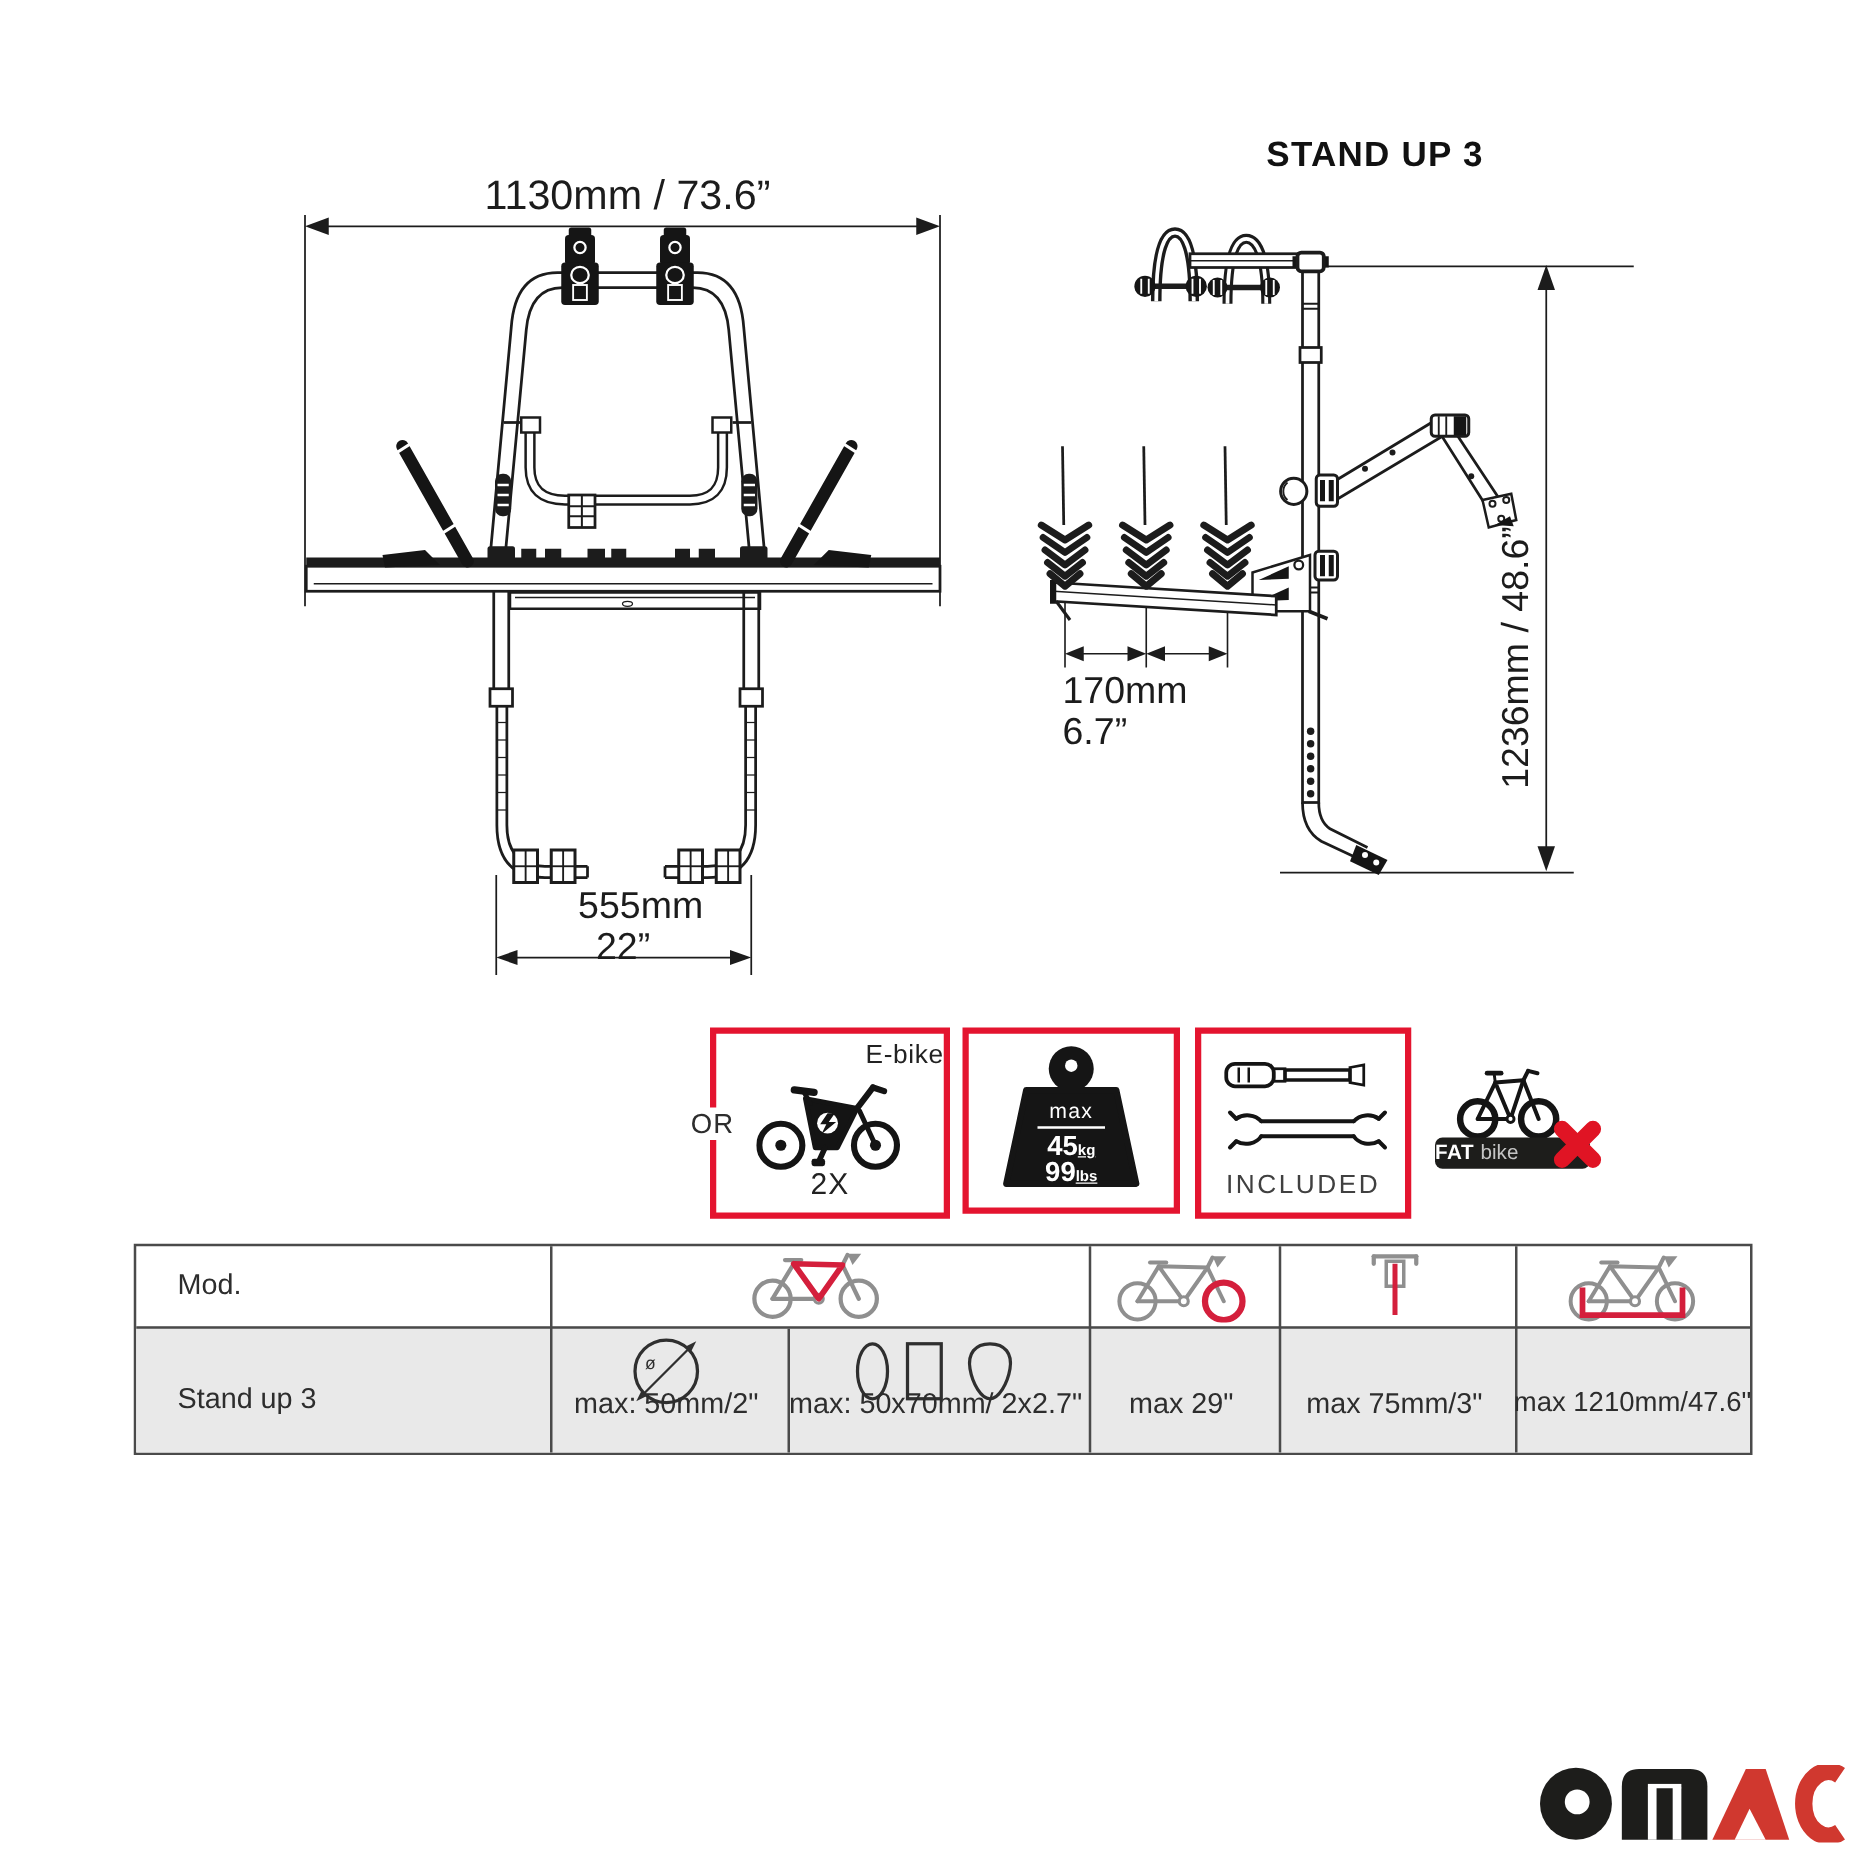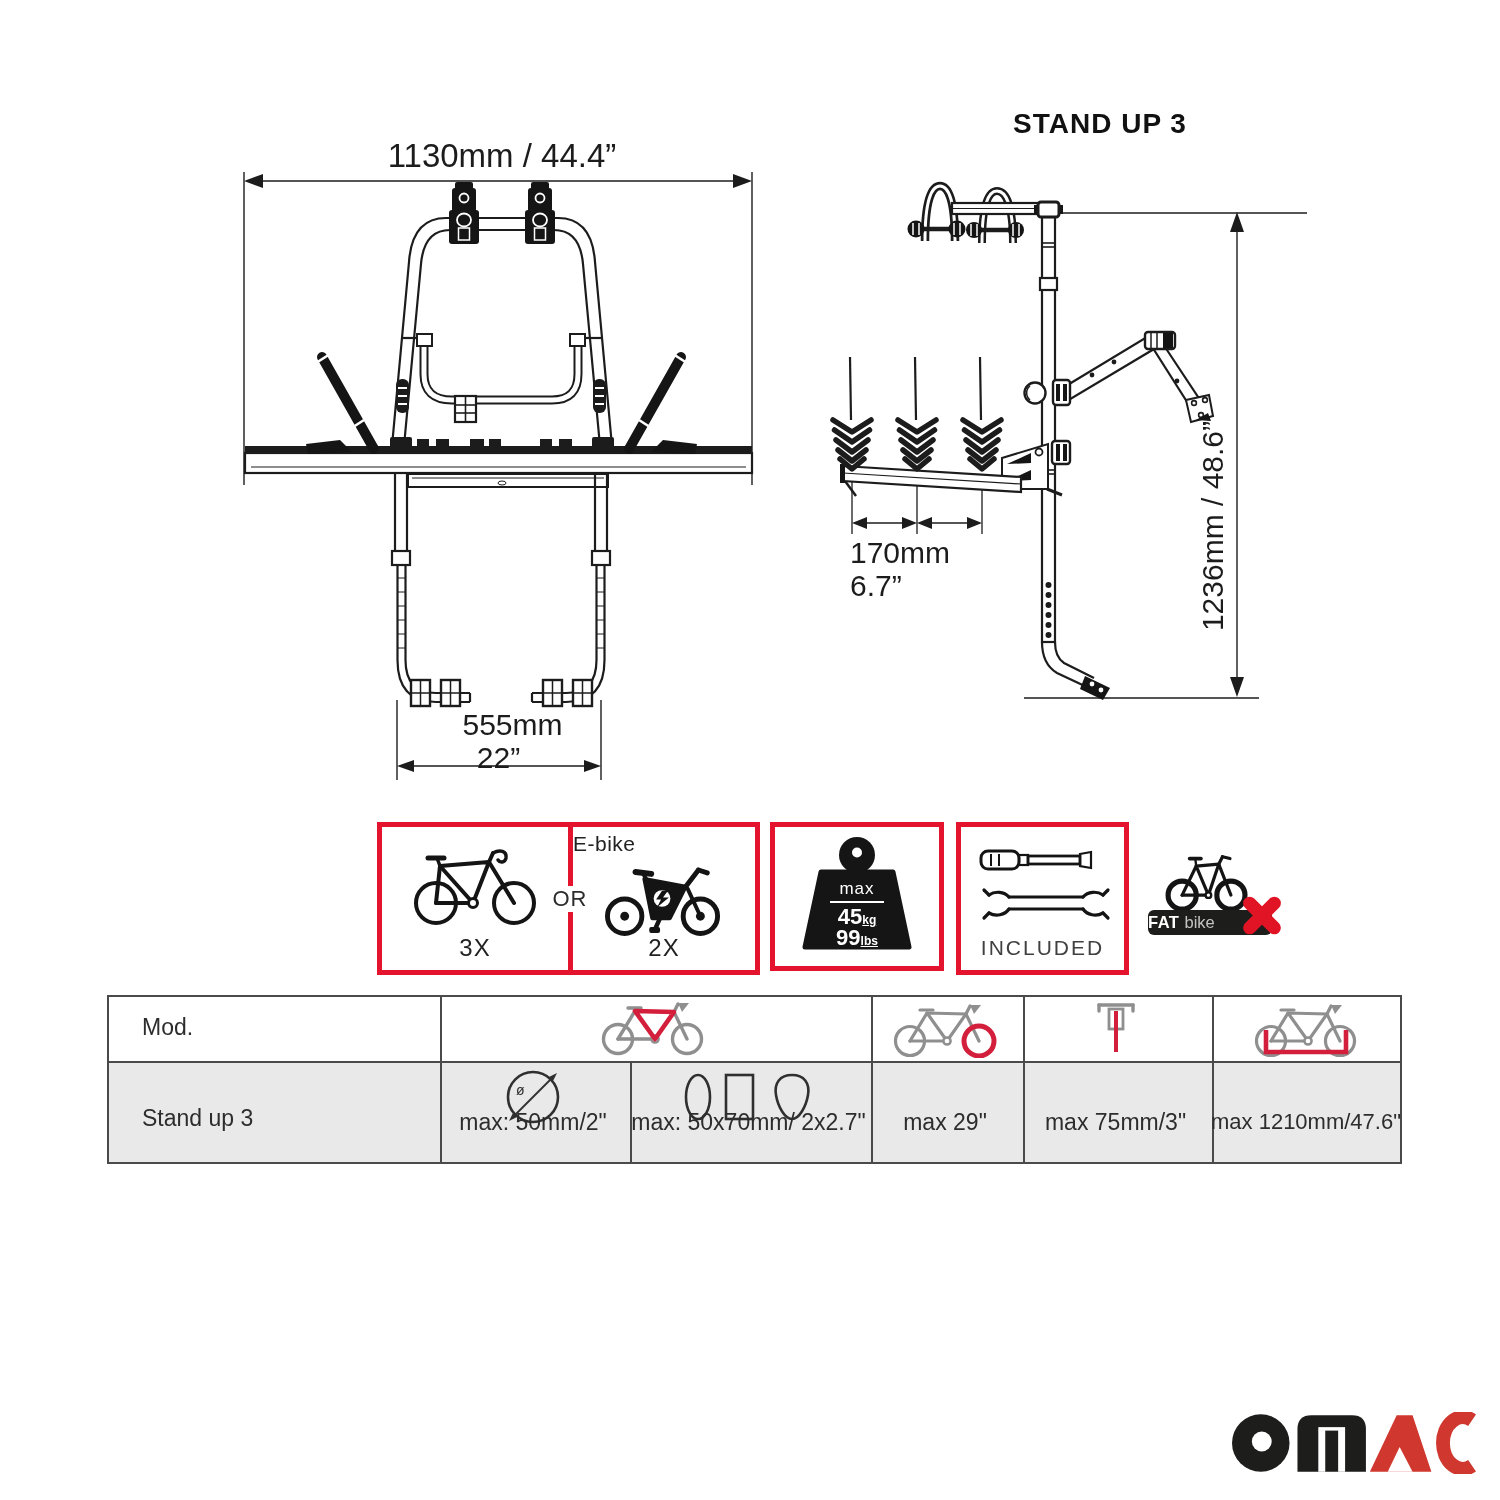--- a/index.html
+++ b/index.html
@@ -7,21 +7,21 @@
          font-family:"Liberation Sans",sans-serif;color:#1c1c1c;}
   .abs{position:absolute;}
   .dim{font-size:30px;color:#1c1c1c;white-space:nowrap;}
   .dim-big{font-size:33px;}
   .ctr{text-align:center;}
   .title{font-size:28px;font-weight:800;letter-spacing:1px;color:#111;}
   .rot{transform:rotate(-90deg);transform-origin:center center;}
   
   .badge{position:absolute;border:5px solid var(--accent,#e4142f);background:#fff;box-sizing:border-box;}
   .badge .cnt{position:absolute;left:0;right:0;bottom:8px;text-align:center;font-size:24px;color:#222;letter-spacing:1px;}
-  .badge .ttl{position:absolute;left:0;right:0;top:5px;text-align:left;font-size:21px;color:#222;letter-spacing:.5px;}
+  .badge .ttl{position:absolute;left:0;right:0;top:5px;text-align:right;font-size:21px;color:#222;letter-spacing:.5px;}
   .orchip{position:absolute;background:#fff;z-index:5;text-align:center;font-size:22px;color:#2d2d2d;line-height:26px;letter-spacing:1px;}
   .wt-txt{position:absolute;left:0;right:0;text-align:center;color:#fff;line-height:1;}
   .wt-max{font-size:17px;letter-spacing:1px;}
   .wt-hr{position:absolute;height:0;border-top:2px solid #fff;}
   .wt-big{font-size:22px;font-weight:bold;}
   .wt-sm{font-size:12px;font-weight:bold;text-decoration:underline;}
   .included{position:absolute;left:0;right:0;bottom:10px;text-align:center;font-size:21px;letter-spacing:2px;color:#404040;}
   
   .fat-plate{position:absolute;background:#1d1d1b;border-radius:6px;color:#fff;
              font-size:16.5px;line-height:25px;box-sizing:border-box;white-space:nowrap;}
@@ -315,46 +315,28 @@
       </g>
 
       <path d="M1042,642 Q1042,664 1057,673 L1089,688" stroke-width="2.2"></path>
       <path d="M1055,642 Q1055,657 1064,663 L1094,678" stroke-width="2.2"></path>
       <polygon points="1085,676 1110,688 1103,700 1080,689" fill="#151515" stroke="none"></polygon>
       <circle cx="1092" cy="684" r="2.4" fill="#fff" stroke="none"></circle>
       <circle cx="1101" cy="690" r="2.4" fill="#fff" stroke="none"></circle>
     </g>
   </svg>
 
-  <div class="abs dim dim-big ctr" style="left:352px;top:137px;width:300px">1130mm / 44.4”</div>
+  <div class="abs dim dim-big ctr" style="left:352px;top:137px;width:300px">1130mm / 73.6”</div>
   <div class="abs dim ctr" style="left:396px;top:708px;width:233px">555mm</div>
   <div class="abs dim ctr" style="left:396px;top:741px;width:205px">22”</div>
   <div class="abs title ctr" style="left:960px;top:108px;width:280px">STAND UP 3</div>
   <div class="abs dim" style="left:850px;top:536px">170mm</div>
   <div class="abs dim" style="left:850px;top:569px">6.7”</div>
   <div class="abs dim ctr rot" style="left:1093px;top:509px;width:240px;height:34px">1236mm / 48.6”</div>
 
-  <div class="badge" style="left:377px;top:822px;width:196px;height:153px">
-    <svg class="abs" style="left:28px;top:18px" width="130" height="85" viewBox="0 0 130 85">
-      <g stroke="#141414" fill="none" stroke-width="4" stroke-linecap="round">
-        <circle cx="26" cy="58" r="20"></circle>
-          <circle cx="104" cy="58" r="20"></circle>
-        <polygon points="30,21 79,17 63,58" stroke-linejoin="round"></polygon>
-        <line x1="26" y1="58" x2="30" y2="21"></line>
-          <line x1="26" y1="58" x2="63" y2="58"></line>
-        <line x1="79" y1="17" x2="104" y2="58"></line>
-          <line x1="79" y1="17" x2="83" y2="8"></line>
-        <line x1="18" y1="13" x2="34" y2="13" stroke-width="5"></line>
-          <line x1="27" y1="13" x2="30" y2="21" stroke-width="3.5"></line>
-        <path d="M83,8 C90,4 97,6 96,13 C95,18 90,18 88,15" stroke-width="3.5"></path>
-      </g>
-      <circle cx="63" cy="58" r="4.5" fill="#fff" stroke="#141414" stroke-width="3"></circle>
-    </svg>
-    <div class="cnt">3X</div>
-  </div>
 
   <div class="orchip" style="left:548px;top:886px;width:44px;height:26px">OR</div>
 
   <div class="badge" style="left:568px;top:822px;width:192px;height:153px">
     <div class="ttl">E-bike</div>
     <svg class="abs" style="left:32px;top:30px" width="118" height="84" viewBox="0 0 120 85">
       <g stroke="#141414" fill="none" stroke-width="5">
         <circle cx="20" cy="60" r="17.5"></circle>
           <circle cx="97" cy="60" r="17.5"></circle>
       </g>

